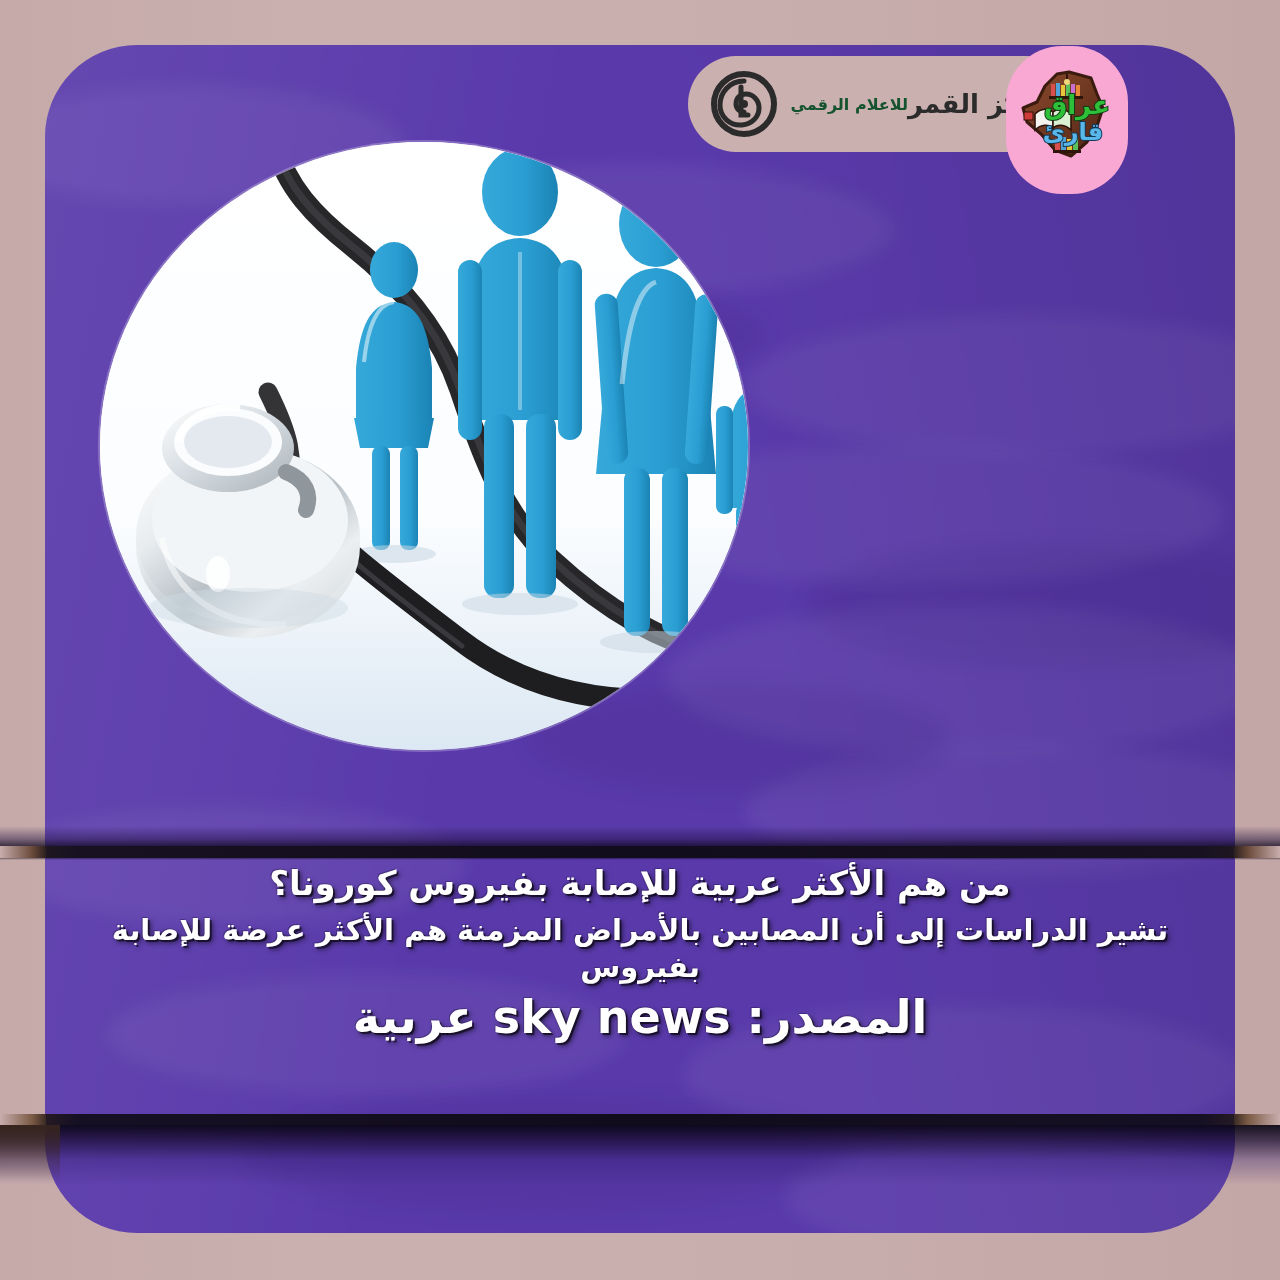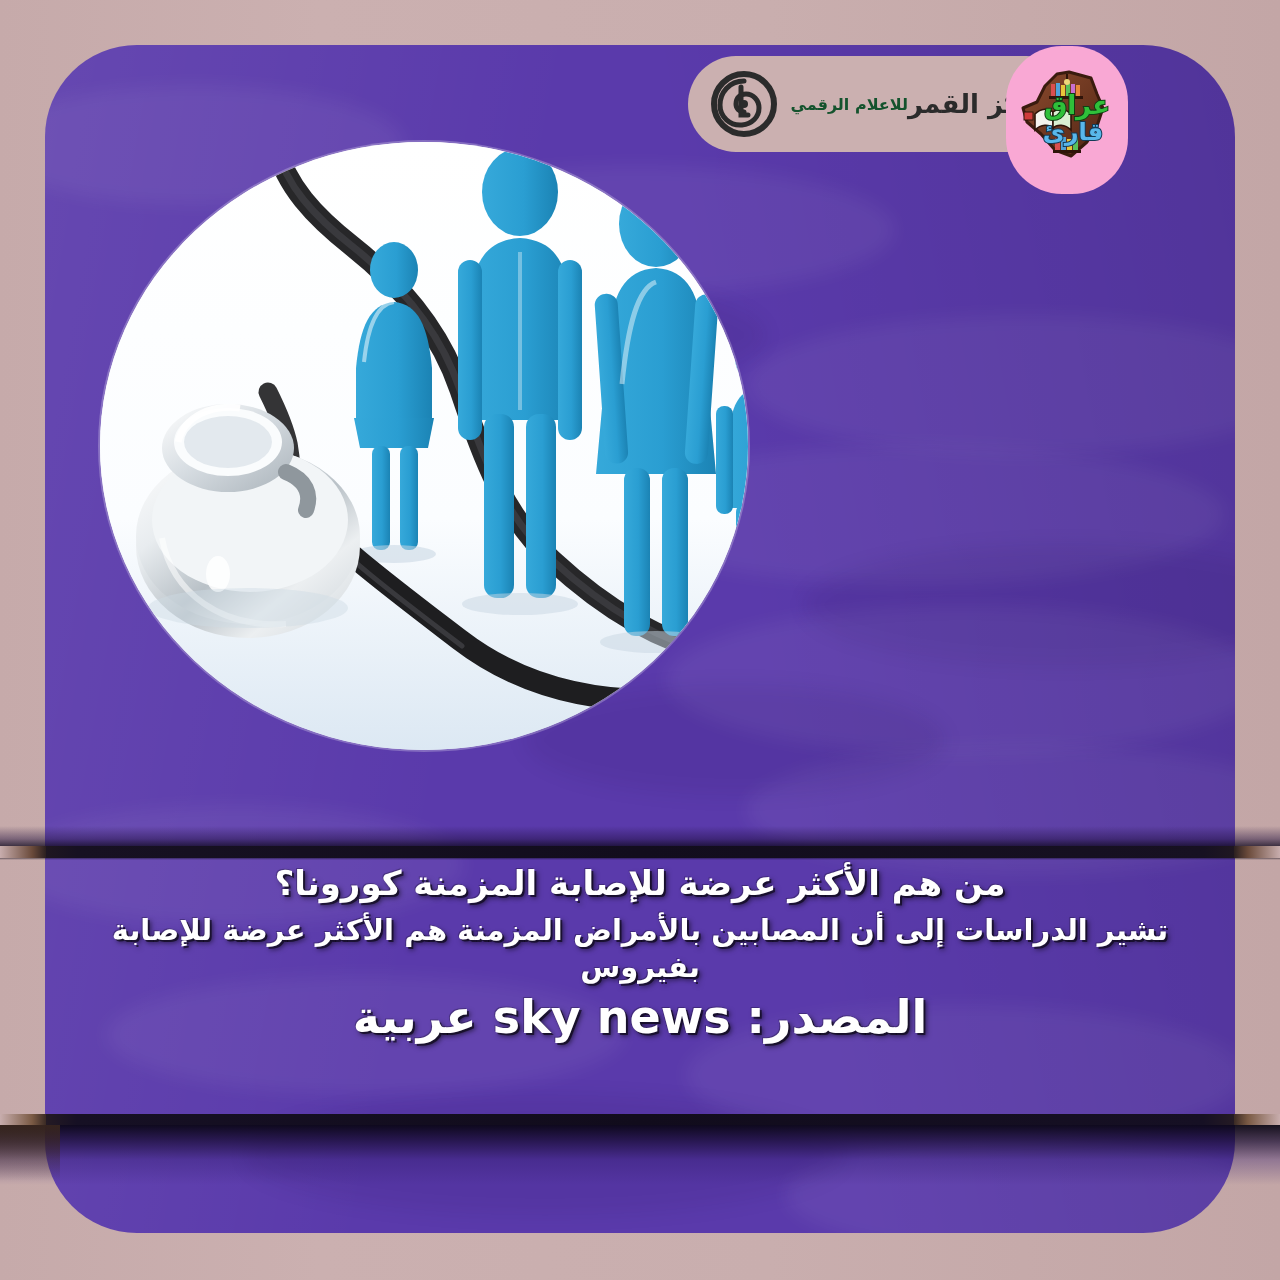--- a/index.html
+++ b/index.html
@@ -345,18 +345,18 @@
   <div class="band-edge-l"></div>
   <div class="band-edge-r"></div>
 
   <div class="band-bot-line"></div>
   <div class="band-bot"></div>
   <div class="band2-edge-l"></div>
   <div class="band2-edge-r"></div>
   <div class="band-fade-l"></div>
 
   <div class="caption">
-    <div class="cap-line cap-q">من هم الأكثر عرضة للإصابة المزمنة كورونا؟</div>
+    <div class="cap-line cap-q">من هم الأكثر عربية للإصابة بفيروس كورونا؟</div>
     <div class="cap-line cap-b">تشير الدراسات إلى أن المصابين بالأمراض المزمنة هم الأكثر عرضة للإصابة بفيروس</div>
     <div class="cap-line cap-src">المصدر: sky news عربية</div>
   </div>
 
 </div>
 
 </body></html>

